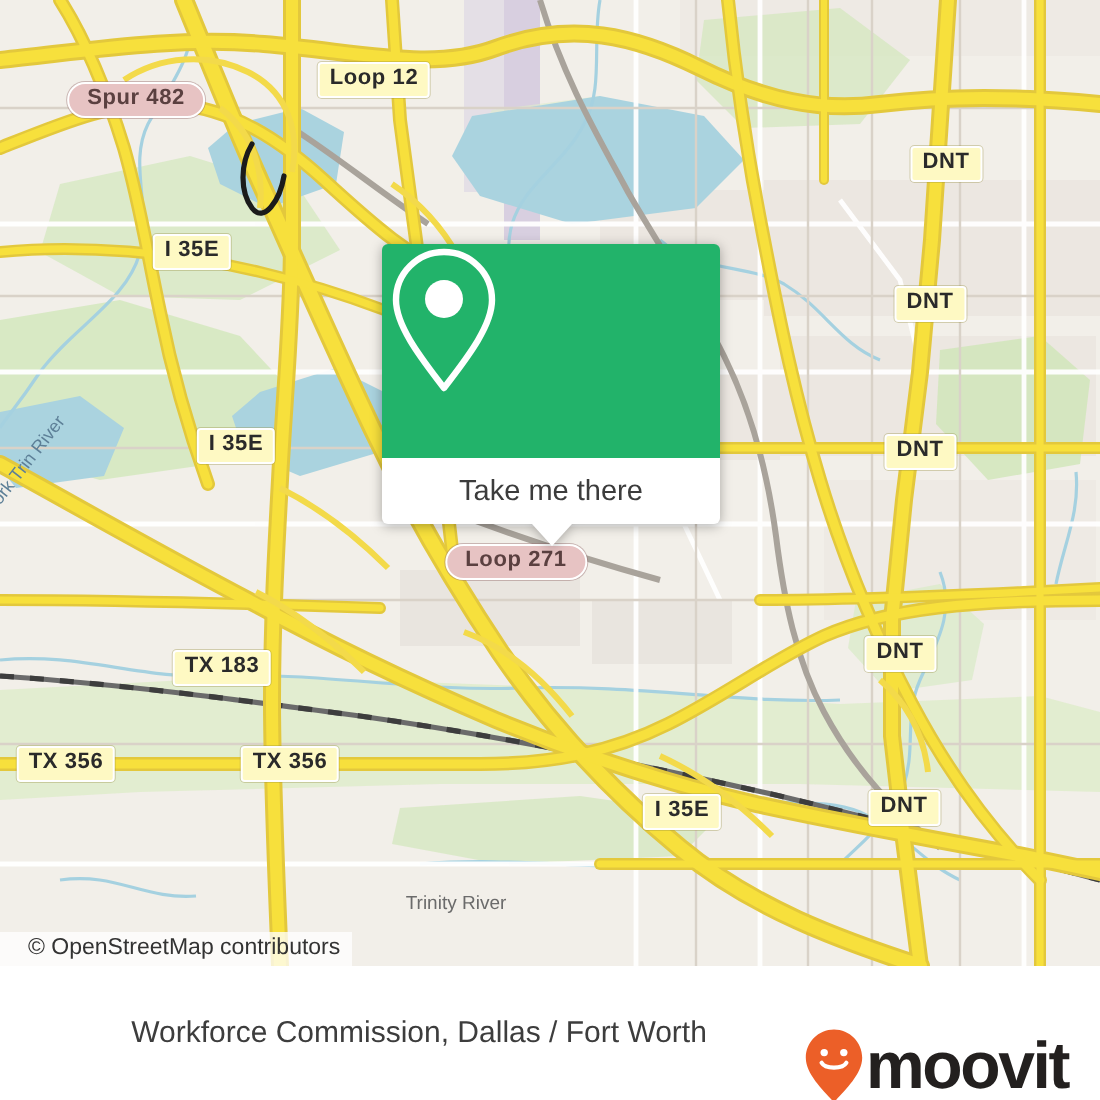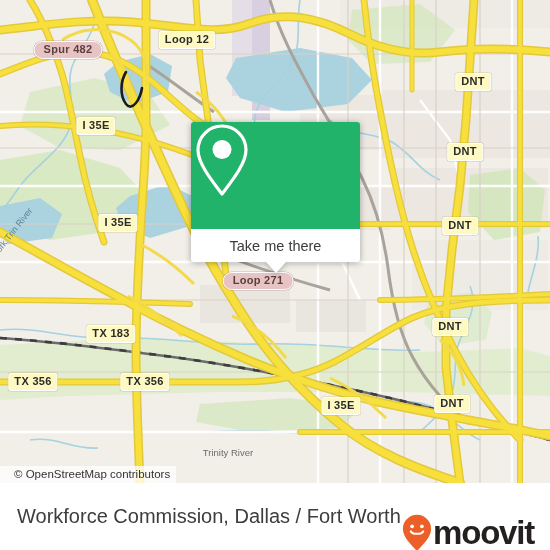--- a/index.html
+++ b/index.html
@@ -90,22 +90,23 @@
     border-top:11px solid #ffffff;
   }
 
   
   .footer{
     position:absolute;left:0;top:483px;width:550px;height:67px;
     background:#ffffff;
     display:flex;align-items:center;
   }
   .footer-title{
-    font-size:20px;color:#3d3d3d;margin-left:17px;flex:1;
+    font-size:15px;color:#3d3d3d;margin-left:17px;flex:1;
     white-space:nowrap;
+    text-align:center;
   }
   .brand{
     display:flex;align-items:center;margin-right:16px;margin-top:32px;
   }
   .brand-word{
     font-size:33px;color:#23201f;font-weight:bold;letter-spacing:-1.2px;
     margin-left:1px;
   }
 </style>
 </head>

